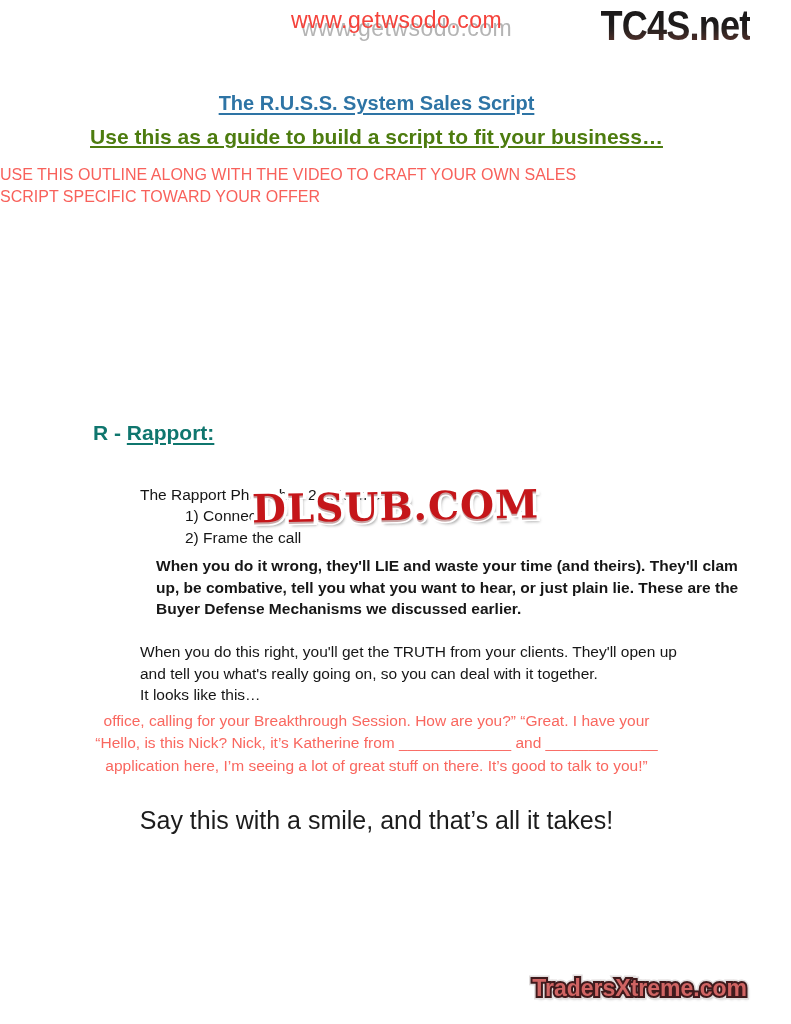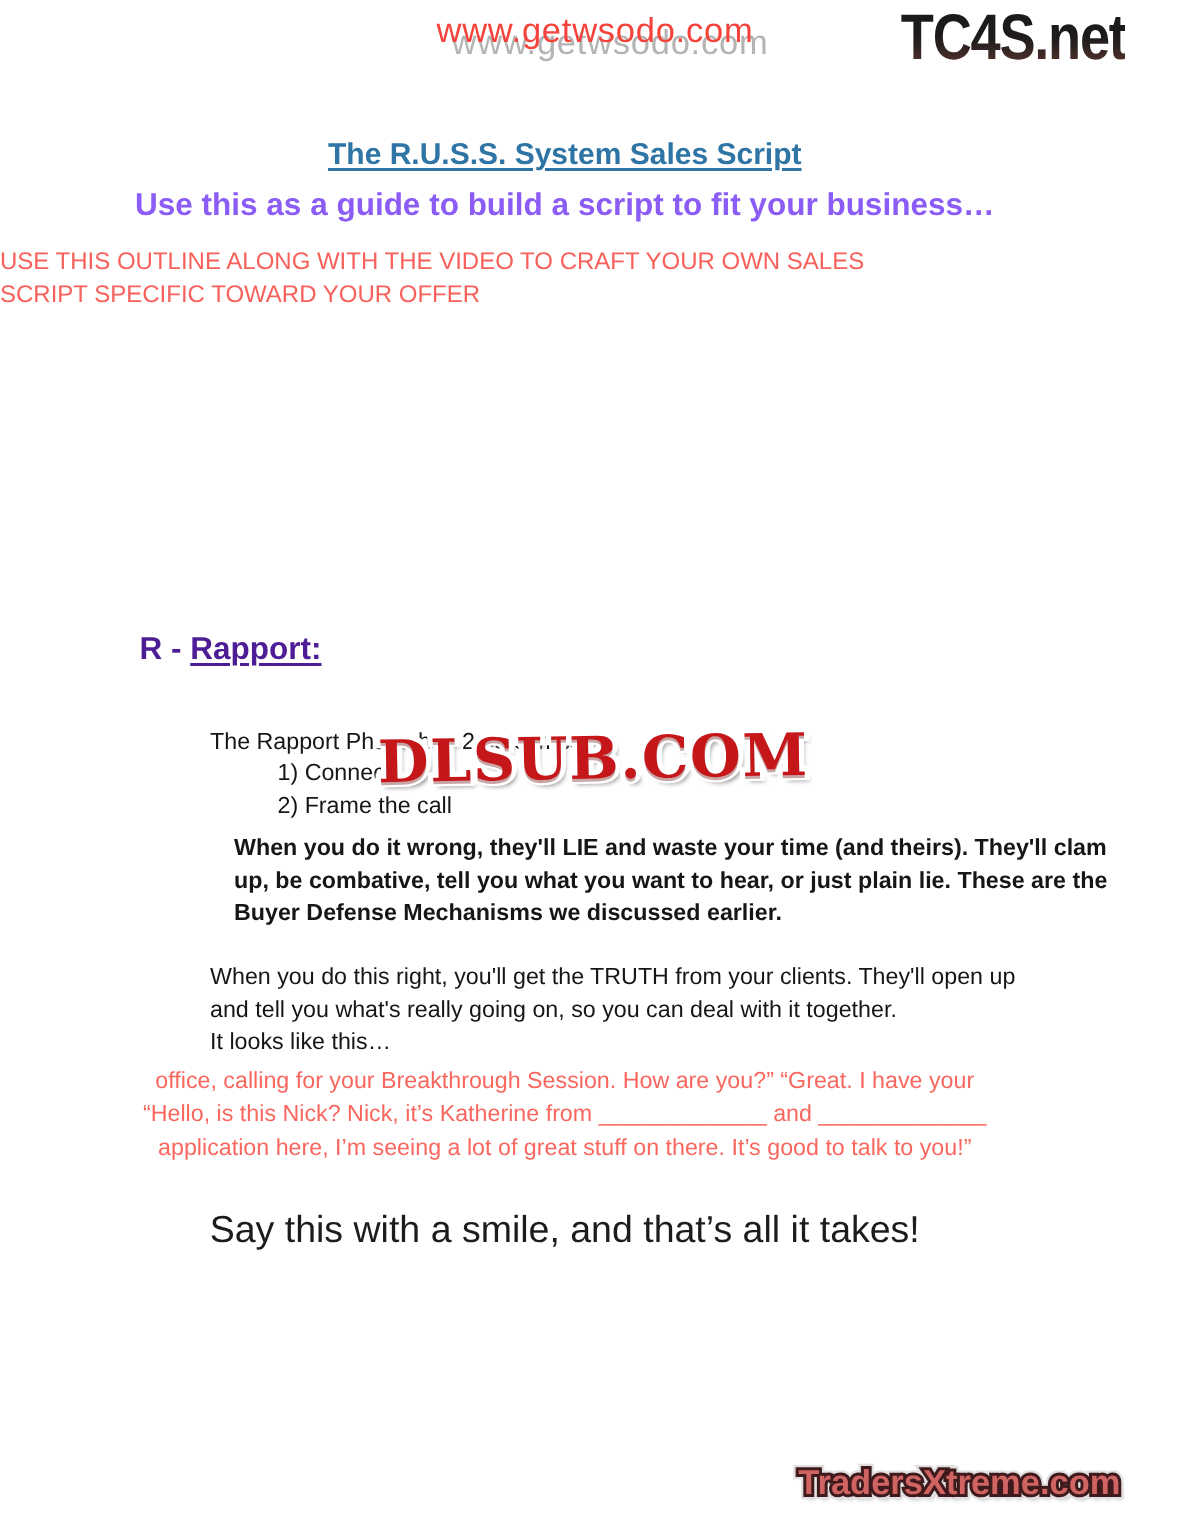--- a/index.html
+++ b/index.html
@@ -18,29 +18,29 @@
     right:3px;top:1px;font-size:43px;font-weight:bold;letter-spacing:-1px;
     transform:scaleX(0.84);transform-origin:100% 0;
     color:#27211f;
     background:linear-gradient(#1c1a1a 45%, #2a2220 60%, #6e3a31 100%);
     -webkit-background-clip:text;background-clip:text;-webkit-text-fill-color:transparent;
   }
 
   
   .title{left:0;right:0;top:92px;text-align:center;font-size:20px;font-weight:bold;
     color:#2e74a5;text-decoration:underline;text-underline-offset:3px;}
-  .subtitle{left:0;right:0;top:125px;text-align:center;font-size:21px;font-weight:bold;color:#8b5cf6;}
+  .subtitle{left:0;right:0;top:125px;text-align:center;font-size:21px;font-weight:bold;color:#4d7c0f;text-decoration:underline;}
   .redcaps{left:0;right:0;top:164px;text-align:left;font-size:16px;line-height:22px;color:#f8615b;}
 
   
   .acronym{left:93px;top:250px;font-size:21.5px;line-height:24.8px;color:#3b82ad;}
   .acronym .initial{color:#141414;text-decoration:underline;text-underline-offset:2px;}
 
   
-  .heading{left:93px;top:421px;font-size:21px;font-weight:bold;color:#4c1d95;}
+  .heading{left:93px;top:421px;font-size:21px;font-weight:bold;color:#0f766e;}
   .heading .und{text-decoration:underline;text-underline-offset:3px;}
 
   
   .bodytext{font-size:15.5px;line-height:21.6px;color:#161616;}
   .intro{left:140px;top:484px;}
   .outcome1{left:185px;top:505px;}
   .outcome2{left:185px;top:527px;}
   .para-wrong{left:156px;top:555px;font-weight:bold;}
   .para-right{left:140px;top:641px;}
 

